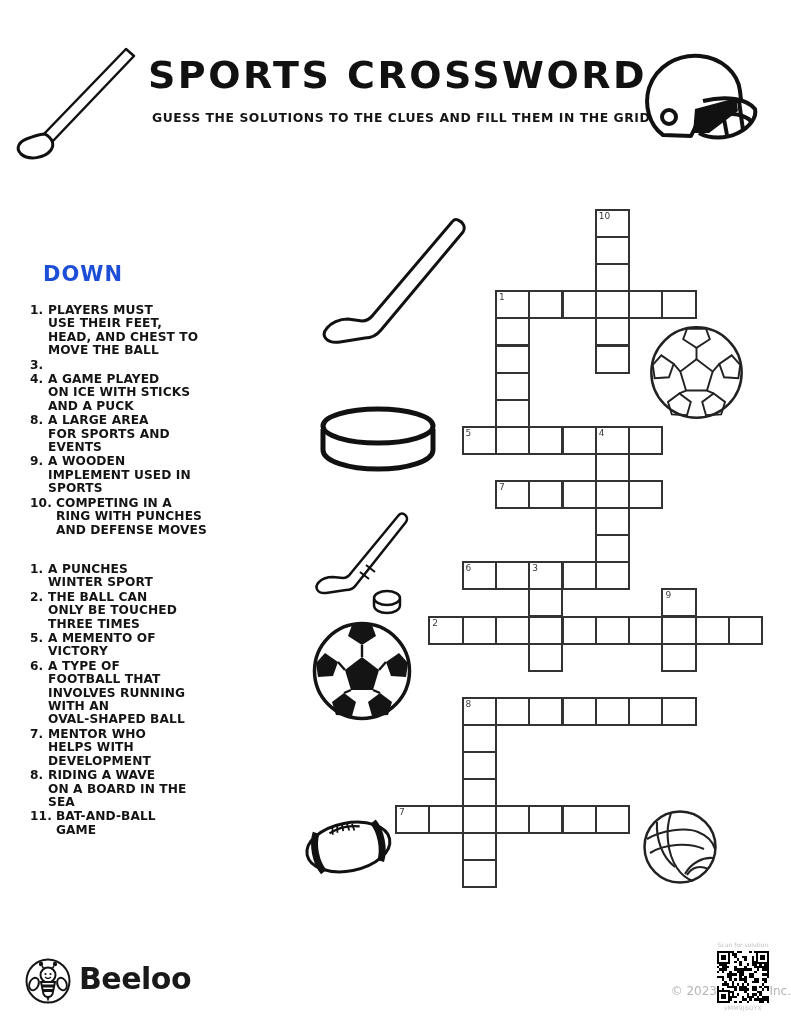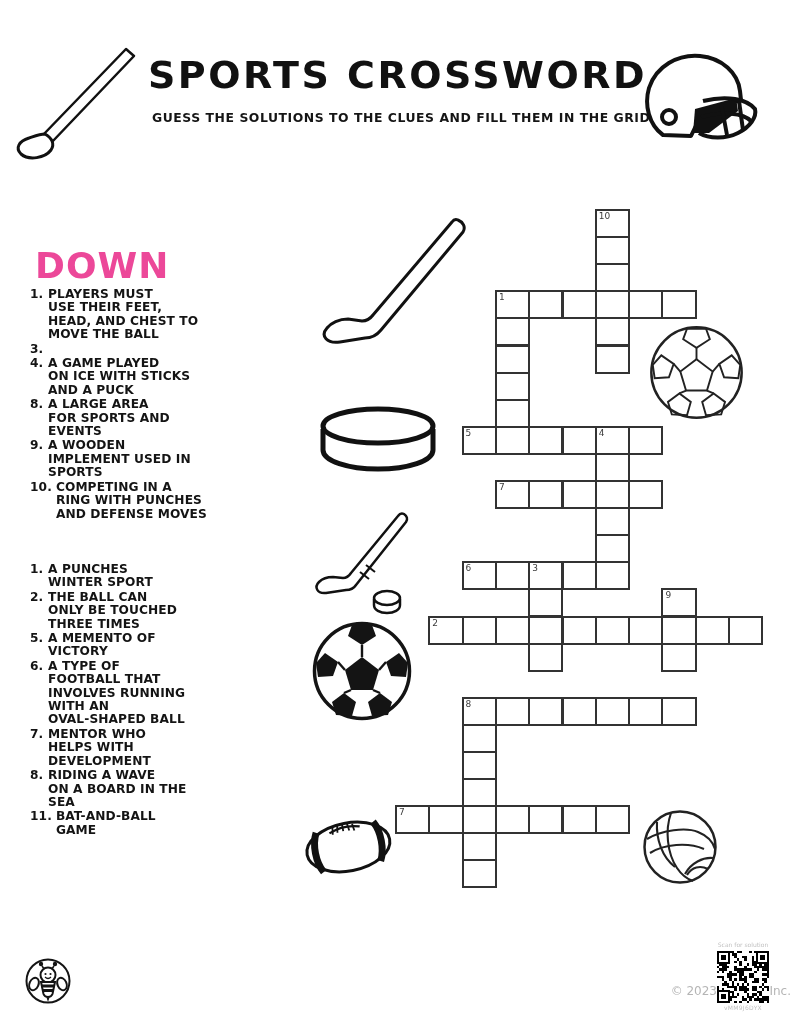--- a/index.html
+++ b/index.html
@@ -13,21 +13,21 @@
     position:absolute; left:148px; top:54px; margin:0;
     font-size:38px; font-weight:bold; letter-spacing:2.5px; color:#111;
     transform:scaleY(0.97); transform-origin:left top; white-space:nowrap;
   }
   .subtitle {
     position:absolute; left:152px; top:110px; margin:0;
     font-size:12.4px; font-weight:bold; letter-spacing:0.55px; color:#151515; white-space:nowrap;
   }
   
   .clues { position:absolute; left:27px; width:225px; }
-  .clues h2 { margin:8px; font-size:36px; line-height:28px; font-weight:bold; letter-spacing:1px; color:#ec4899; }
+  .clues h2 { margin:16px; font-size:21px; line-height:28px; font-weight:bold; letter-spacing:1px; color:#1d4ed8; }
   .clues ol { list-style:none; margin:7px 0 0; padding:0 0 0 3px; }
   .clues li { display:flex; gap:4px; margin-bottom:1px;
     font-size:12.2px; font-weight:bold; line-height:13.4px; letter-spacing:0.1px; color:#141414; }
   .clues .num { flex:0 0 auto; min-width:14px; }
   .clues .txt { white-space:pre-line; }
   
   .grid-layer { position:absolute; left:395px; top:209px; width:402px; height:680px; }
   .grid-cell { position:absolute; box-sizing:border-box; background:#fff; border:2px solid #333; }
   .grid-number { position:absolute; font-size:9px; line-height:9px; color:#3c3c3c; }
   
@@ -339,20 +339,21 @@
     <circle cx="24" cy="19" r="7.5" fill="#fff" stroke="#141414" stroke-width="2"></circle>
     <circle cx="21.5" cy="18" r="1.1" fill="#141414"></circle>
       <circle cx="26.5" cy="18" r="1.1" fill="#141414"></circle>
     <path d="M21,21 C23,23 25,23 27,21" stroke="#141414" stroke-width="1.2" fill="none"></path>
     <ellipse cx="10" cy="28" rx="4.5" ry="6.5" transform="rotate(24 10 28)" fill="#fff" stroke="#141414" stroke-width="2"></ellipse>
     <ellipse cx="38" cy="28" rx="4.5" ry="6.5" transform="rotate(-24 38 28)" fill="#fff" stroke="#141414" stroke-width="2"></ellipse>
     <path d="M17,26 L31,26 L28.5,38 C27,42 21,42 19.5,38 Z" fill="#fff" stroke="#141414" stroke-width="2"></path>
     <path d="M17.5,30 L30.5,30 M18.8,34.5 L29.2,34.5" stroke="#141414" stroke-width="3"></path>
     <path d="M22.5,41.5 L24,46 L25.5,41.5 Z" fill="#141414"></path>
   </svg>
+  <p class="brand-text">Beeloo</p>
 
   <div class="copyright">© 2023 Beeloo, Inc.</div>
 
   <div class="qr-caption">Scan for solution</div>
   <div class="qr">
     <div class="qr-finder tl"></div>
     <div class="qr-finder tr"></div>
     <div class="qr-finder bl"></div>
   <span class="on"></span>
       <span class="on"></span>

